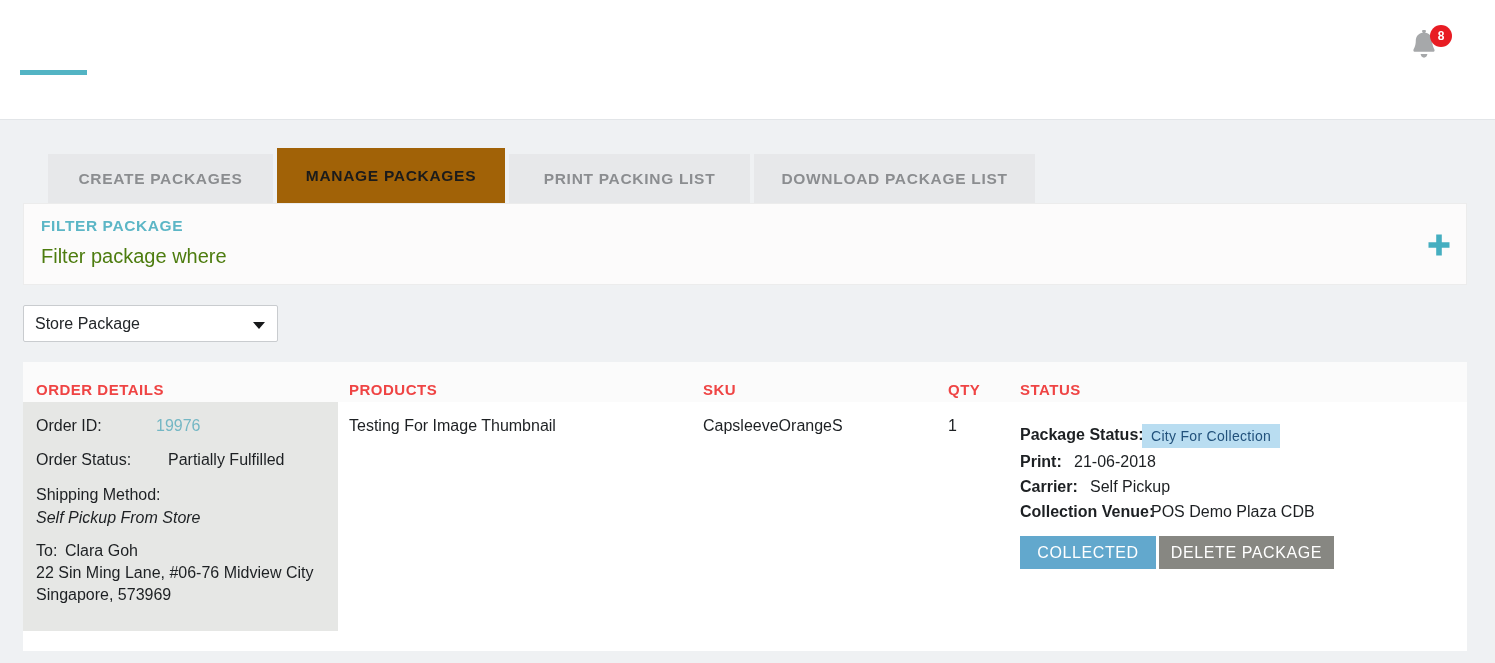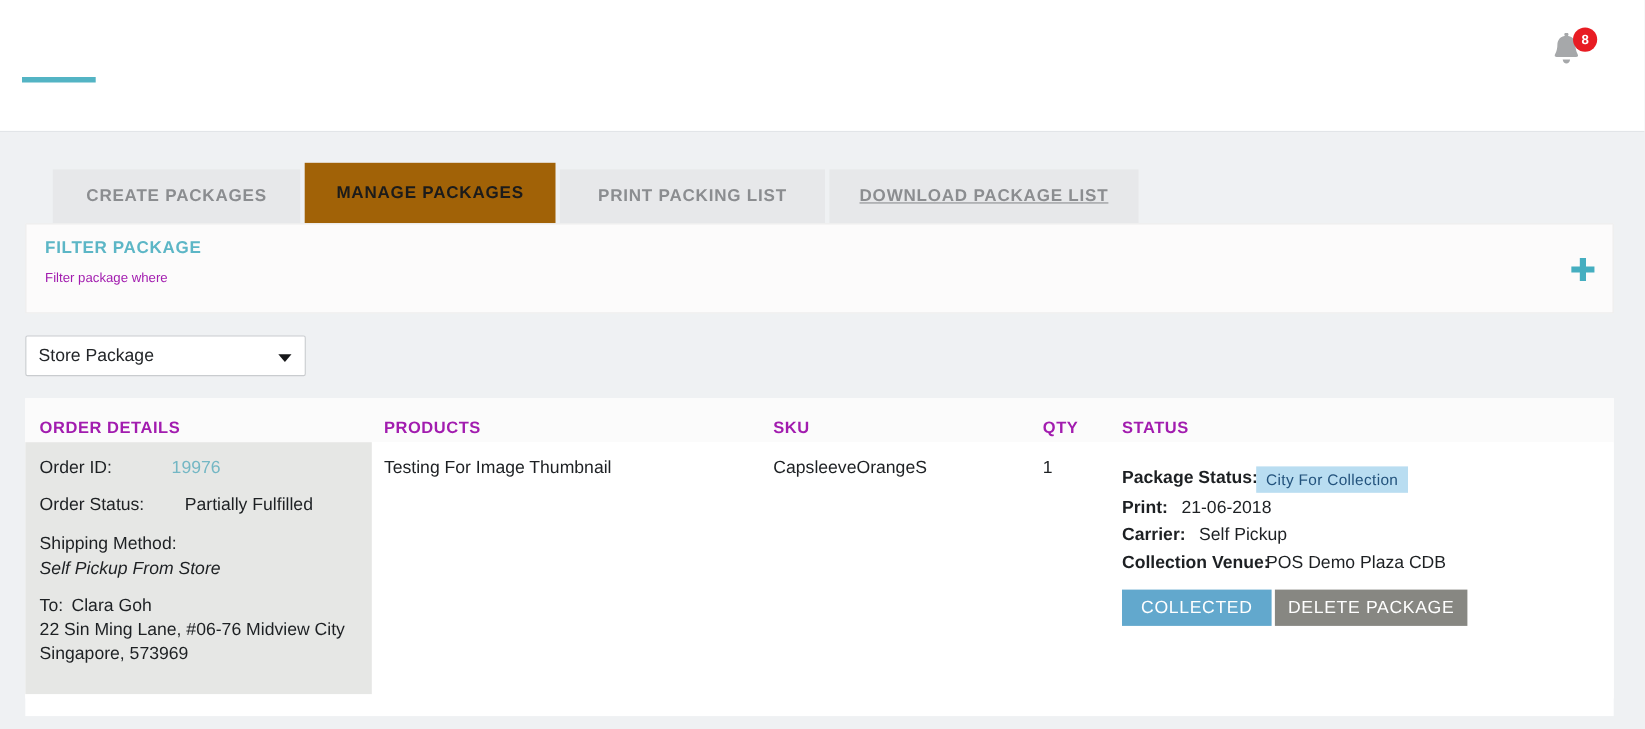--- a/index.html
+++ b/index.html
@@ -76,21 +76,21 @@
   }
   .filter-title {
     position: absolute; left: 17px; top: 13px;
     font-size: 15.5px; font-weight: bold;
     letter-spacing: 0.6px;
     color: #5cb6c6;
     text-transform: uppercase;
   }
   .filter-sub {
     position: absolute; left: 17px; top: 41px;
-    font-size: 12px; color: #a21caf;
+    font-size: 20px; color: #4d7c0f;
   }
   .plus-icon {
     position: absolute; left: 1400px; top: 26px;
     width: 30px; height: 30px;
   }
 
   
   .sort-select {
     position: absolute; left: 23px; top: 305px;
     width: 255px; height: 37px;
@@ -124,21 +124,21 @@
   }
   .head-notch {
     position: absolute; left: 1317px; top: 48px;
     width: 79px; height: 10px;
     background: #ffffff;
   }
   .th {
     position: absolute; top: 19px;
     font-size: 15px; font-weight: bold;
     letter-spacing: 0.5px;
-    color: #a21caf;
+    color: #ef4444;
     text-transform: uppercase;
     white-space: nowrap;
   }
   .row-body {
     position: absolute; left: 0; top: 40px;
     width: 1444px; height: 233px;
     background: #ffffff;
   }
   .order-cell {
     position: absolute; left: 0; top: 0;
@@ -193,21 +193,21 @@
       <path d="M11.6 24.1c.35 2.2 1.75 3.6 3.4 3.6s3.05-1.4 3.4-3.6h-6.8z" fill="#a6a8aa"></path>
     </svg>
     <div class="bell-badge">8</div>
   </div>
 </div>
 
 <div class="tabs">
   <div class="tab" style="left:0px; width:225px;">Create Packages</div>
   <div class="tab active" style="left:229px; width:228px; top:-6px;">Manage Packages</div>
   <div class="tab" style="left:461px; width:241px;">Print Packing List</div>
-  <div class="tab" style="left:706px; width:281px;text-decoration:underline;">Download Package List</div>
+  <div class="tab" style="left:706px; width:281px;">Download Package List</div>
 </div>
 
 <div class="filter-panel">
   <div class="filter-title">Filter Package</div>
   <div class="filter-sub">Filter package where</div>
   <svg class="plus-icon" viewBox="0 0 30 30">
     <path d="M12.2 4.5 h5.6 v7.7 h7.7 v5.6 h-7.7 v7.7 h-5.6 v-7.7 h-7.7 v-5.6 h7.7 z" fill="#45aec0"></path>
   </svg>
 </div>
 

